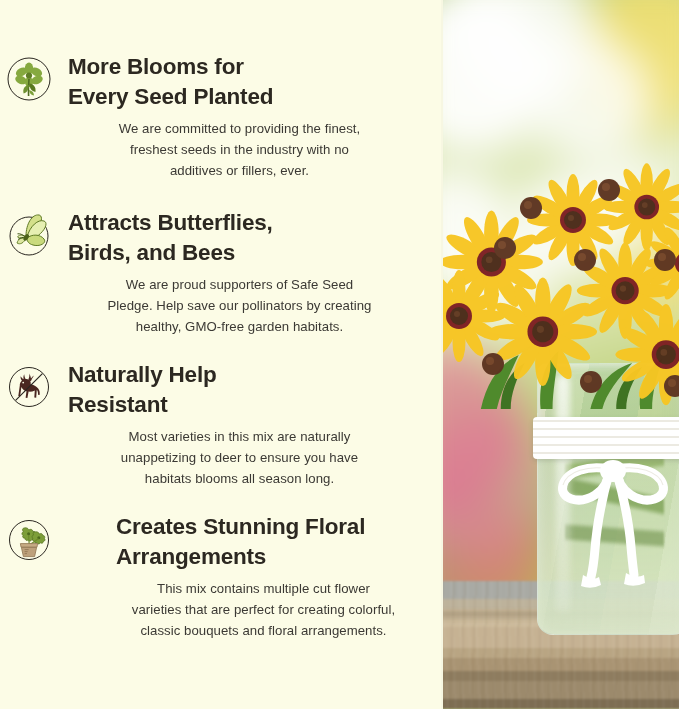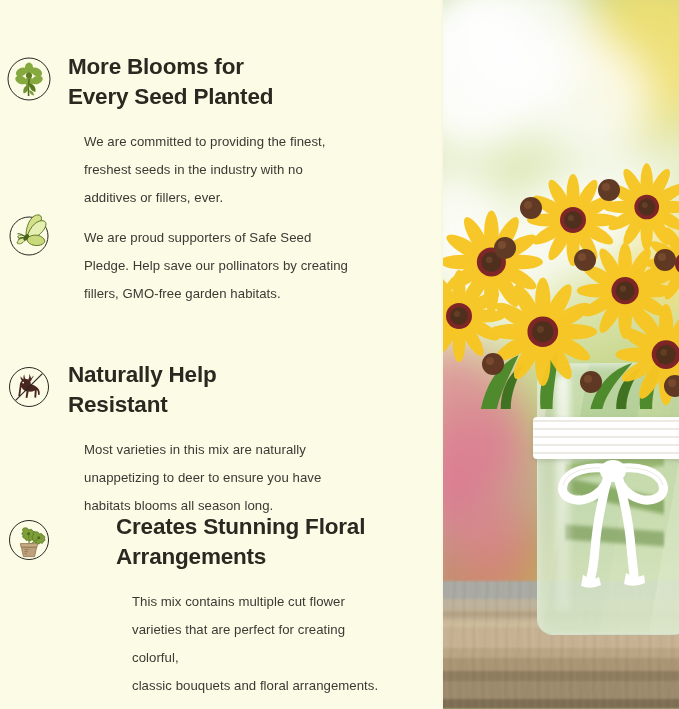--- a/index.html
+++ b/index.html
@@ -69,25 +69,26 @@
     font-size: 22.5px;
     line-height: 30px;
     font-weight: bold;
     color: #2c2821;
     letter-spacing: -0.2px;
     margin: 0 0 6px 0;
     white-space: pre-line;
   }
   .feature-desc {
     font-size: 13.2px;
-    line-height: 28px;
+    line-height: 21px;
     color: #3b3934;
-    margin: 16px;
+    margin: 0;
     letter-spacing: 0.05px;
     white-space: pre-line;
+    text-align: center;
   }
 
   
   .photo-panel {
     position: relative;
     flex: 1 1 auto;
     height: 709px;
     overflow: hidden;
     background: #cfd8a8;
   }
@@ -292,23 +293,25 @@
               <path d="M21 26 C26 22, 34 22, 38 27 C41 31, 34 35, 27 33 C23 32, 20.5 29, 21 26 Z" fill="#c9da7c" stroke="#5f7a24" stroke-width="1"></path>
               <path d="M20 26 C16 25, 12 27, 11 31 C14 33, 18 31, 20 26 Z" fill="#dde7a1" stroke="#5f7a24" stroke-width=".9"></path>
               <path d="M19.5 24.5 C15.5 22.5, 12.5 23, 11.5 25 C14 26.5, 17 26.5, 19.5 24.5 Z" fill="#e8f0bd" stroke="#5f7a24" stroke-width=".9"></path>
             </g>
             <path d="M19.5 25.5 C17 25, 14 25.8, 12 27.5" stroke="#3f5417" stroke-width="1" fill="none"></path>
             <path d="M19 24.5 C16.5 22.5, 13.8 21.5, 11.5 21.8" stroke="#3f5417" stroke-width="1" fill="none"></path>
             <ellipse cx="20.2" cy="25.4" rx="2.1" ry="3.6" transform="rotate(36 20.2 25.4)" fill="#4b6219"></ellipse>
           </svg>
         </div>
         <div class="feature-body">
+          <h3 class="feature-title">Attracts Butterflies,
+Birds, and Bees</h3>
           <p class="feature-desc">We are proud supporters of Safe Seed
 Pledge. Help save our pollinators by creating
-fillers, GMO-free garden habitats.</p>
+healthy, GMO-free garden habitats.</p>
         </div>
       </div>
 
       <div class="feature feature-2">
         <div class="feature-icon">
           <svg viewBox="0 0 46 46">
             <circle cx="23" cy="23" r="19.5" fill="none" stroke="#2a2620" stroke-width="1"></circle>
             <g fill="#4a2620">
               <path d="M16.5 17.5 C15 16, 14.4 14, 14.6 12.2 C15.6 13.6, 16.4 14.6, 17.6 15.3 C17.2 13.6, 17.4 11.8, 18.2 10.2 C18.4 12.4, 19 14.2, 20 15.6 L19.6 16.8 Z"></path>
               <path d="M22.4 15.2 C23.4 13.4, 23.6 11.4, 23.2 9.6 C24.2 11.2, 24.8 12.8, 25 14.4 C25.8 13.2, 26.8 12.2, 28 11.6 C26.8 13.4, 25.6 15.2, 25 17 L22.6 16.8 Z"></path>

